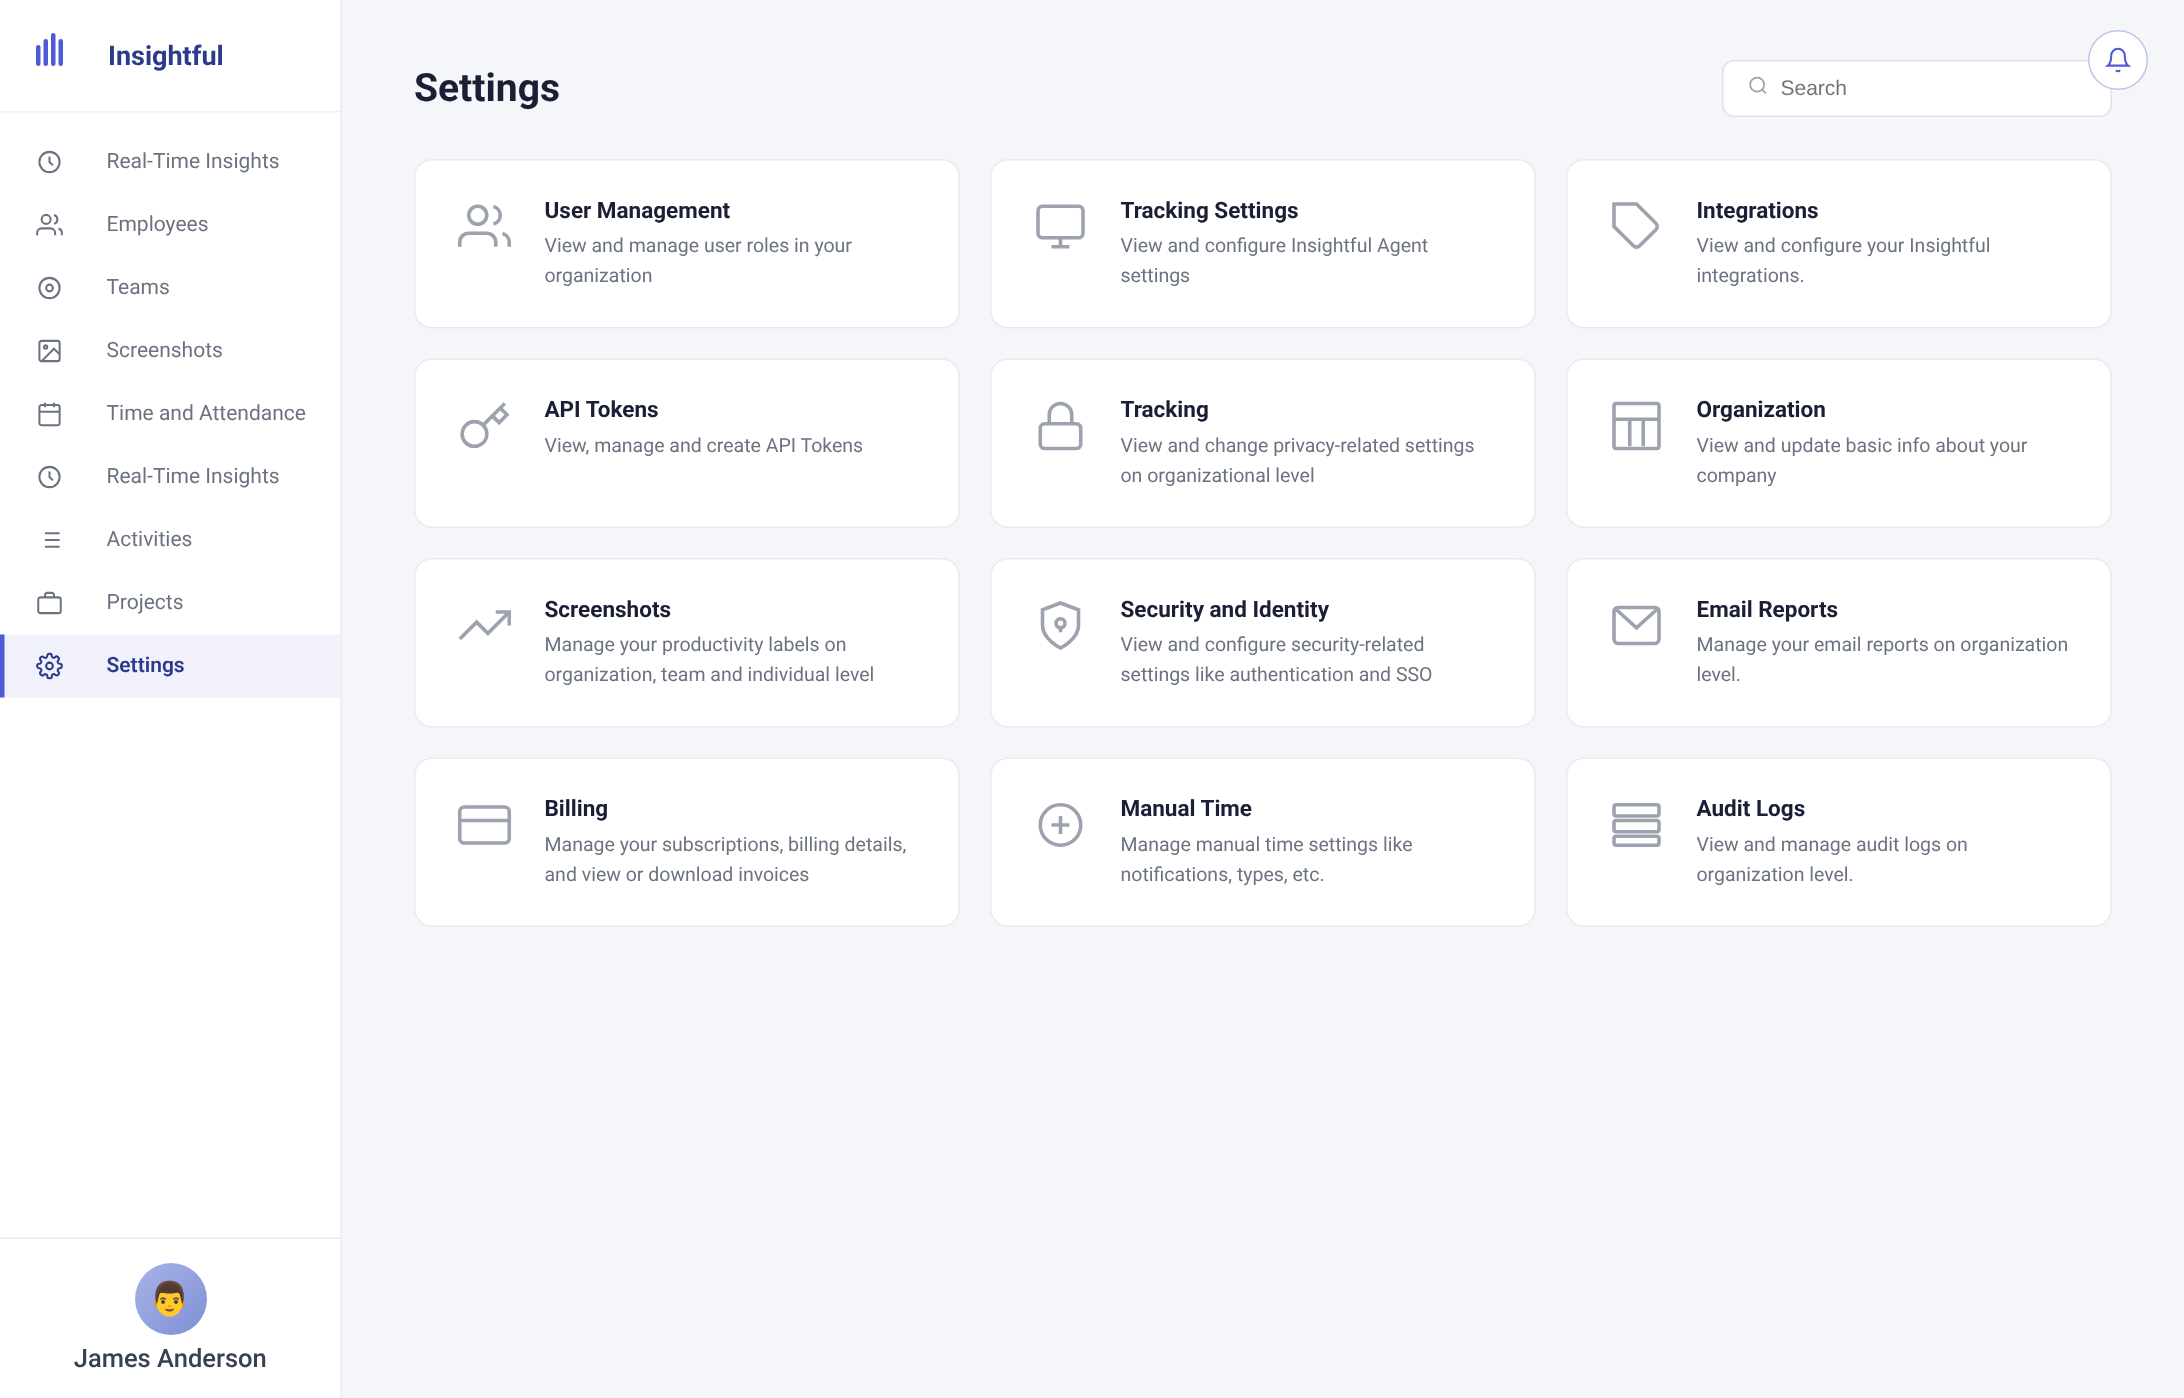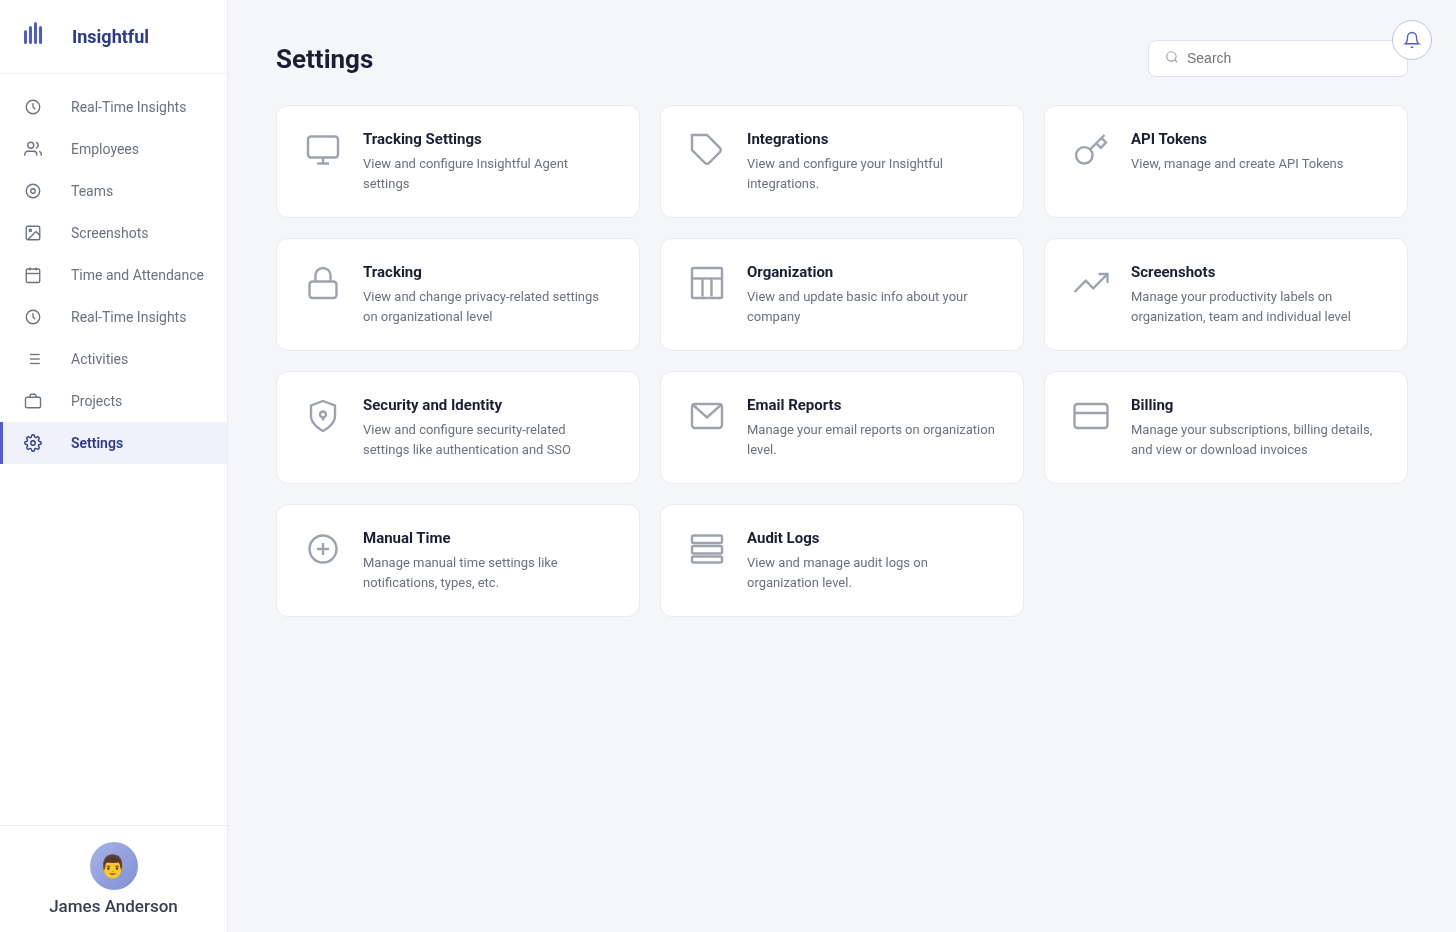--- a/index.html
+++ b/index.html
@@ -334,20 +334,34 @@
               <circle cx="11" cy="11" r="8"></circle>
               <line x1="21" y1="21" x2="16.65" y2="16.65"></line>
             </svg>
         </span>
         <input class="search-input" type="text" placeholder="Search" style="">
       </div>
     </div>
 
     <div class="cards-grid">
 
+      <div class="card">
+        <div class="card-icon">
+          <svg viewBox="0 0 24 24" fill="none" stroke="#9ca3af" stroke-width="1.6">
+              <path d="M17 21v-2a4 4 0 0 0-4-4H5a4 4 0 0 0-4 4v2"></path>
+              <circle cx="9" cy="7" r="4"></circle>
+              <path d="M23 21v-2a4 4 0 0 0-3-3.87"></path>
+              <path d="M16 3.13a4 4 0 0 1 0 7.75"></path>
+            </svg>
+        </div>
+        <div class="card-body">
+          <div class="card-title">User Management</div>
+          <div class="card-desc">View and manage user roles in your organization</div>
+        </div>
+      </div>
 
       <div class="card">
         <div class="card-icon">
           <svg viewBox="0 0 24 24" fill="none" stroke="#9ca3af" stroke-width="1.6">
               <rect x="2" y="3" width="20" height="14" rx="2"></rect>
               <line x1="8" y1="21" x2="16" y2="21"></line>
               <line x1="12" y1="17" x2="12" y2="21"></line>
             </svg>
         </div>
         <div class="card-body">

